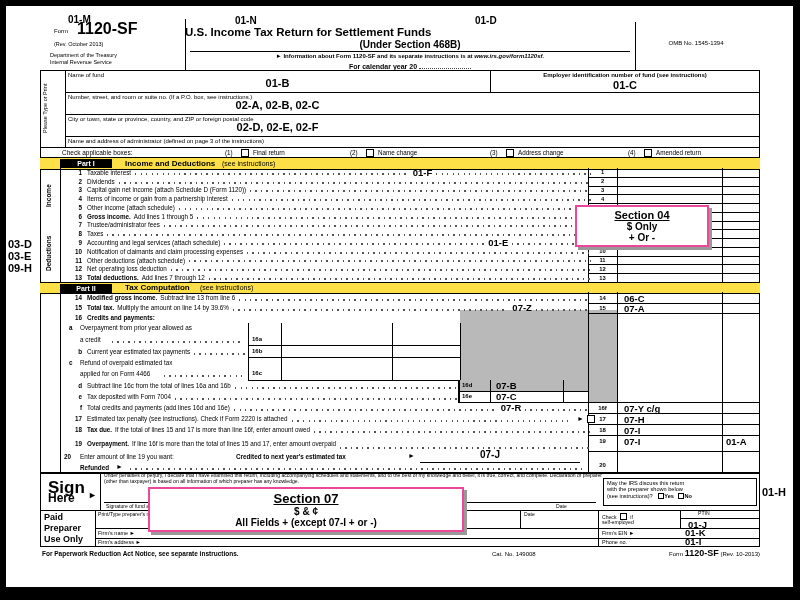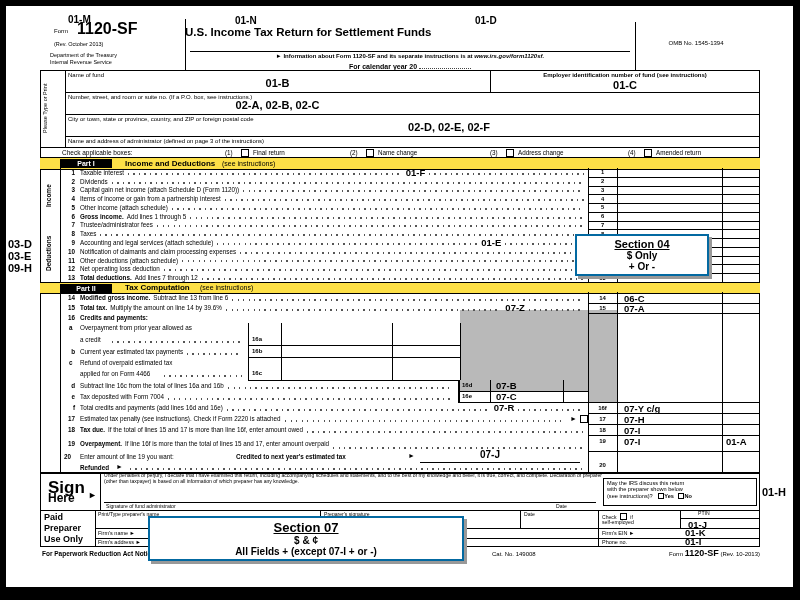--- a/index.html
+++ b/index.html
@@ -13,33 +13,33 @@
   .f55{font-size:5.5px;line-height:6.2px;}
   .f6{font-size:6px;line-height:7px;}
   .f63{font-size:6.3px;line-height:7px;}
   .f65{font-size:6.5px;line-height:7.5px;}
   .f7{font-size:7px;line-height:8px;}
   .f8{font-size:8px;line-height:9px;}
   .b{font-weight:bold;}
   .i{font-style:italic;}
   .cd{font-weight:bold;font-size:9.5px;white-space:nowrap;}
   .code10{font-weight:bold;font-size:10px;white-space:nowrap;}
-  .lr{position:absolute;left:20px;display:flex;align-items:center;font-size:6.3px;}
+  .lr{position:absolute;left:20px;display:flex;align-items:center;font-size:6.3px;padding-left:7px;}
   .no{width:15px;min-width:15px;text-align:right;font-weight:bold;margin-right:5px;}
   .bd{font-weight:bold;white-space:nowrap;margin-right:3px;}
   .tx{white-space:nowrap;}
   .dt{flex:1;height:2px;margin:0 4px 2px 4px;align-self:flex-end;
       background:repeating-linear-gradient(to right,#555 0 1.2px,transparent 1.2px 5.5px);}
   .dtl{position:absolute;height:2px;background:repeating-linear-gradient(to right,#555 0 1.2px,transparent 1.2px 5.5px);}
   .bx{position:absolute;left:548px;width:29px;text-align:center;font-weight:bold;font-size:6px;}
   .am{position:absolute;left:584px;font-weight:bold;font-size:9.5px;white-space:nowrap;}
   .cb{display:inline-block;width:6px;height:6px;border:0.9px solid #000;background:#fff;vertical-align:-1px;}
   .vt{writing-mode:vertical-rl;transform:rotate(180deg);text-align:center;}
   .gray{position:absolute;background:#b9b9b9;}
-  .callout{position:absolute;background:#fff;border:2px solid #0369a1;box-shadow:3px 3px 0 0 #999;text-align:center;z-index:6;margin-top:29px;}
+  .callout{position:absolute;background:#fff;border:2px solid #ec4899;box-shadow:3px 3px 0 0 #999;text-align:center;z-index:6;}
   .bar{position:absolute;left:0;width:720px;border-top:1.2px solid #000;border-bottom:1.2px solid #000;background:#fde047;}
   .chip{position:absolute;left:20px;top:1px;width:52px;height:9px;background:#000;color:#fff;
         font-size:7px;font-weight:bold;text-align:center;line-height:9px;}
   .bodybox{position:absolute;left:0;top:56px;width:720px;height:477px;border:1.2px solid #000;box-sizing:border-box;}
   .dbox{position:absolute;border:1.8px solid #000;background:#fff;box-sizing:border-box;}
 </style>
 </head>
 <body>
 
 <div class="page">
@@ -55,40 +55,41 @@
     <span class="ab code10" style="left:28px;top:0px">01-M</span>
     <span class="ab f6" style="left:14px;top:14px">Form</span>
     <span class="ab b" style="left:37px;top:6px;font-size:16px">1120-SF</span>
     <span class="ab f55" style="left:14px;top:27px">(Rev. October 2013)</span>
     <span class="ab f55" style="left:10px;top:38px">Department of the Treasury</span>
     <span class="ab f55" style="left:10px;top:45px">Internal Revenue Service</span>
 
     <span class="ab code10" style="left:195px;top:1px">01-N</span>
     <span class="ab code10" style="left:435px;top:1px">01-D</span>
     <div class="ab b" style="left:145px;top:12px;width:450px;text-align:left;font-size:11.5px">U.S. Income Tax Return for Settlement Funds</div>
+    <div class="ab b" style="left:145px;top:25px;width:450px;text-align:center;font-size:10px">(Under Section 468B)</div>
     <div class="ab b f6" style="left:145px;top:39px;width:450px;text-align:center;white-space:nowrap">
       <span>►</span>
       <span>Information about Form 1120-SF and its separate instructions is at</span>
       <span class="i">www.irs.gov/form1120sf.</span>
     </div>
     <div class="ab b f7" style="left:145px;top:48px;width:450px;text-align:center">
       <span>For calendar year 20</span>
       <span style="display:inline-block;width:52px;border-bottom:1px dotted #444;height:6px"></span>
     </div>
     <div class="ab f6" style="left:597px;top:26px;width:118px;text-align:center">OMB No. 1545-1394</div>
 
     <div class="bodybox"></div>
 
     <div class="ab vt f55" style="left:2px;top:58px;width:20px;height:73px">Please Type or Print</div>
     <span class="ab f6" style="left:28px;top:58px">Name of fund</span>
     <div class="ab code10" style="left:25px;top:63px;width:425px;text-align:center;font-size:11px">01-B</div>
     <span class="ab f6" style="left:28px;top:80px">Number, street, and room or suite no. (If a P.O. box, see instructions.)</span>
     <div class="ab code10" style="left:25px;top:85px;width:425px;text-align:center;font-size:11px">02-A, 02-B, 02-C</div>
     <span class="ab f6" style="left:28px;top:102px">City or town, state or province, country, and ZIP or foreign postal code</span>
-    <div class="ab code10" style="left:25px;top:107px;width:425px;text-align:right;font-size:11px">02-D, 02-E, 02-F</div>
+    <div class="ab code10" style="left:25px;top:107px;width:425px;text-align:center;font-size:11px">02-D, 02-E, 02-F</div>
     <span class="ab f6" style="left:28px;top:124px">Name and address of administrator (defined on page 3 of the instructions)</span>
     <div class="ab b f6" style="left:452px;top:58px;width:266px;text-align:center">Employer identification number of fund (see instructions)</div>
     <div class="ab code10" style="left:450px;top:65px;width:270px;text-align:center;font-size:11px">01-C</div>
 
     <span class="ab f65" style="left:22px;top:135px">Check applicable boxes:</span>
     <div id="checkrow">
         <span class="ab f63" style="left: 185px; top: 135px;">(1)</span>
         <span class="cb ab" style="left: 201px; top: 135px;"></span>
         <span class="ab f63" style="left: 213px; top: 135px;">Final return</span>
         <span class="ab f63" style="left: 310px; top: 135px;">(2)</span>

